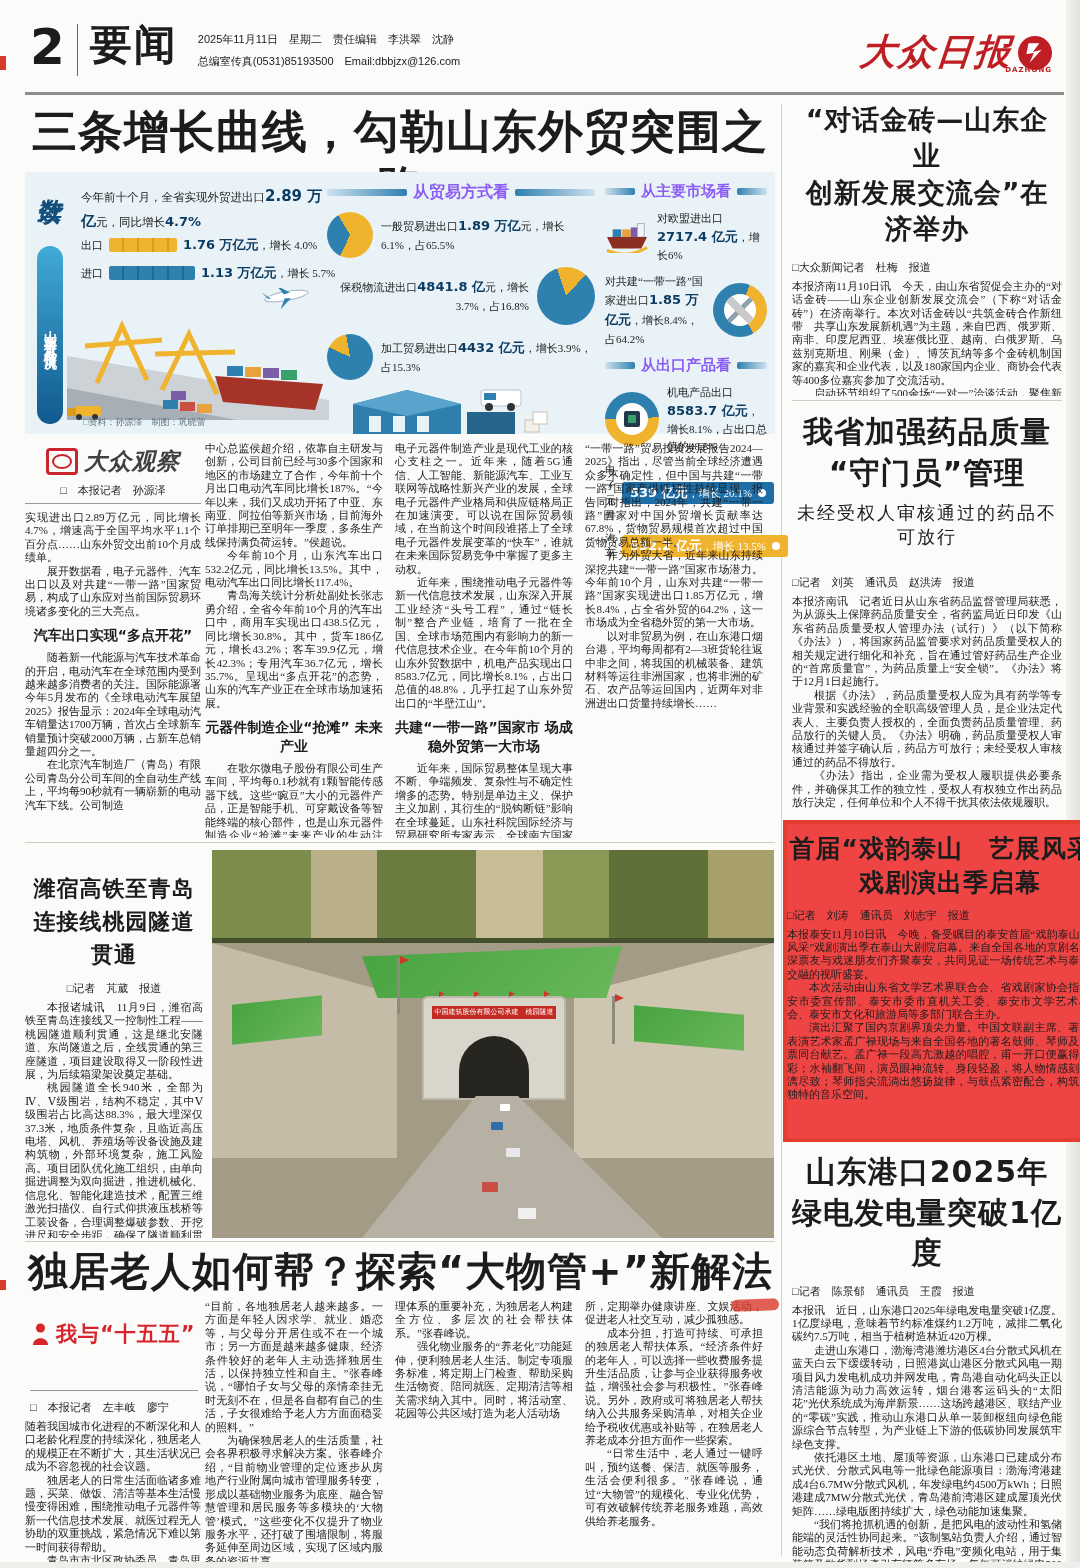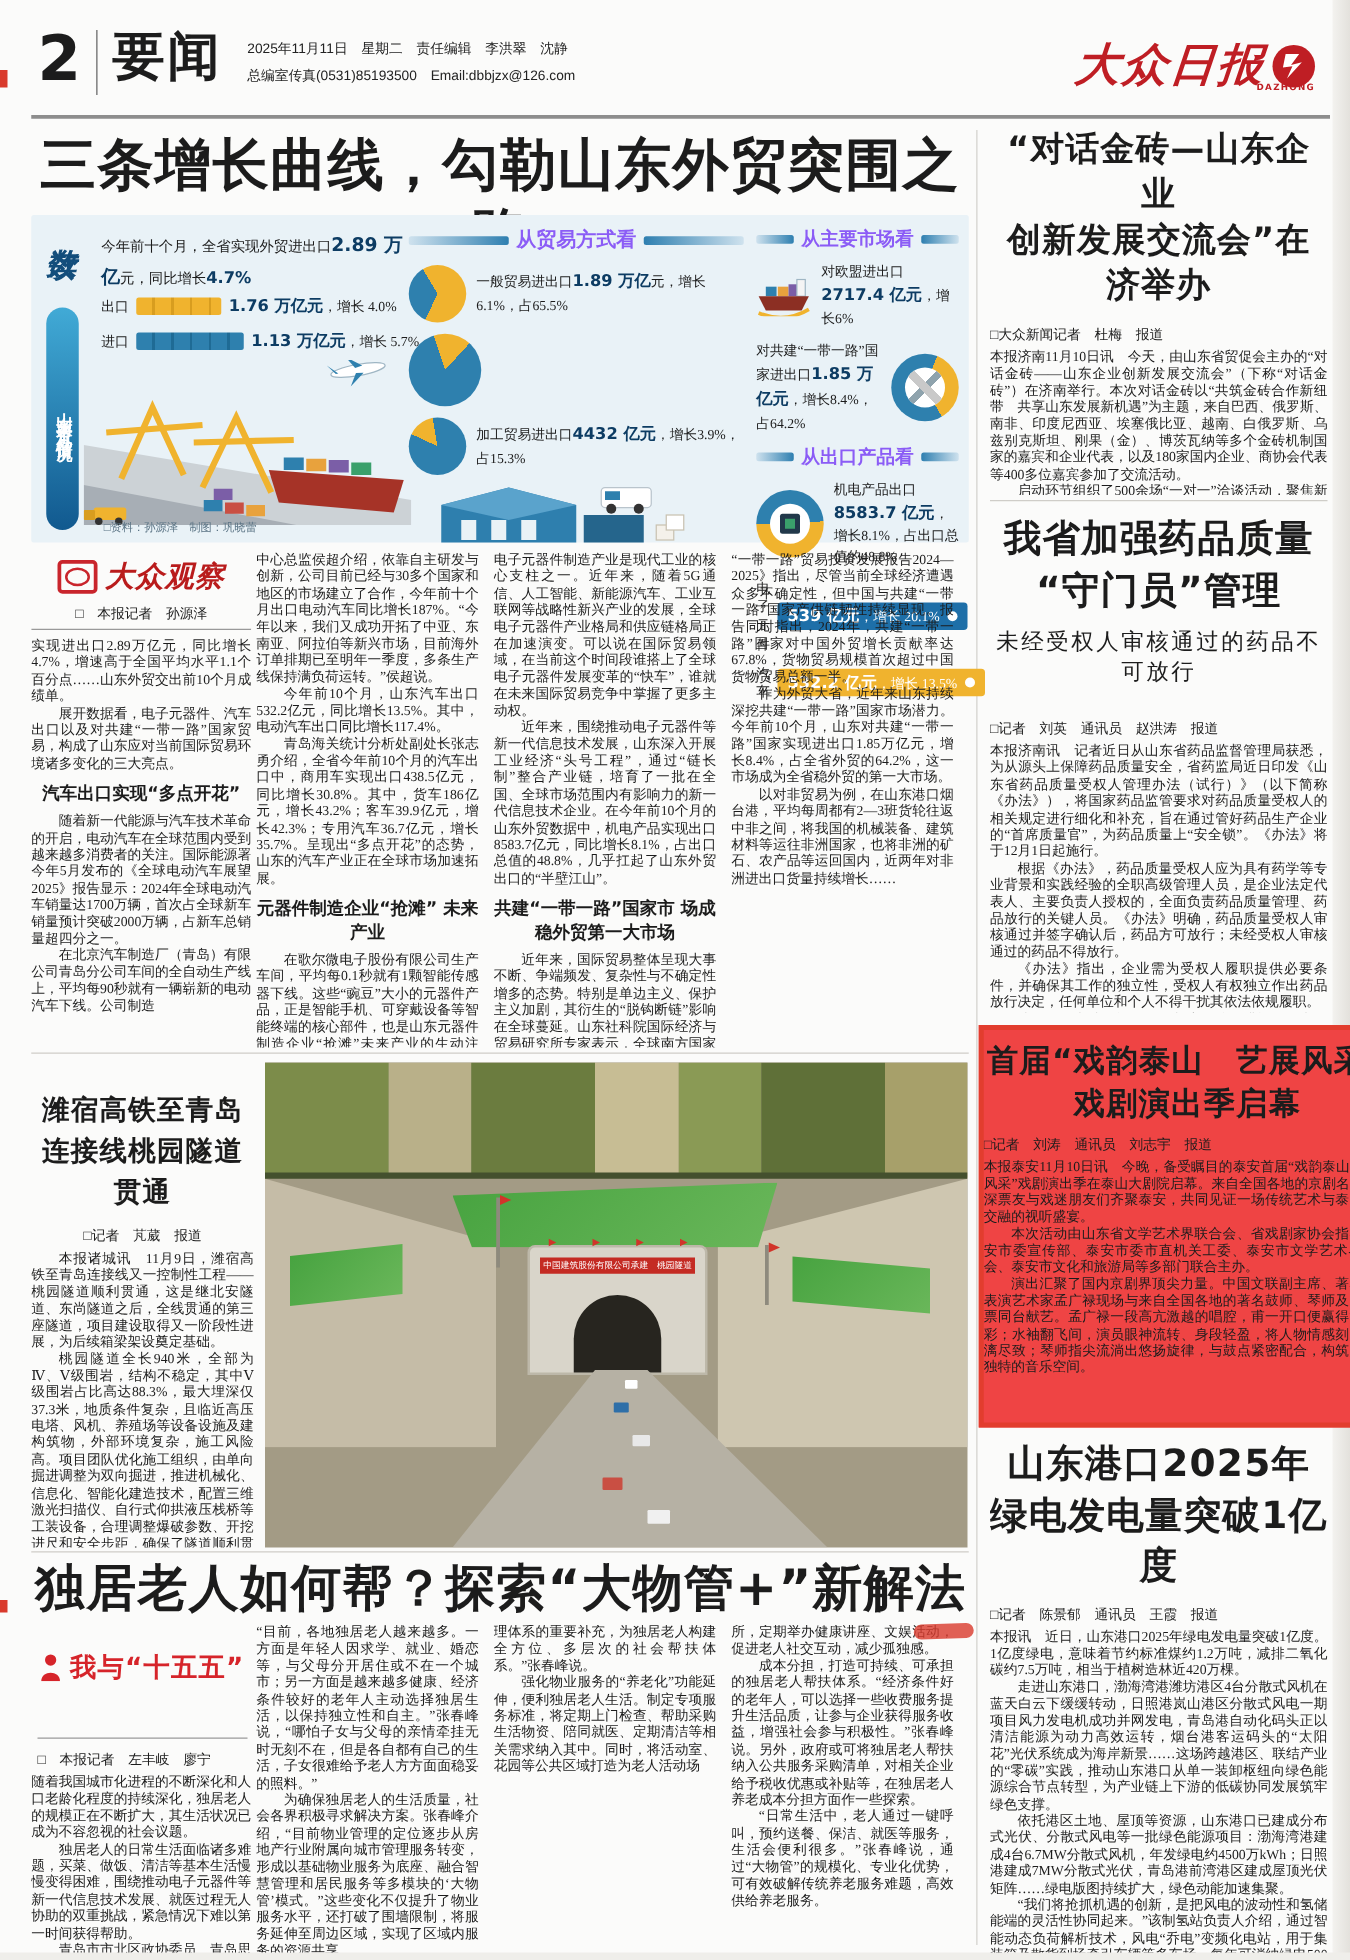--- a/index.html
+++ b/index.html
@@ -74,21 +74,21 @@
   .pill .dot{width:8px;height:8px;border-radius:50%;background:#fff;flex:none}
   
   .col{position:absolute;overflow:hidden}
   .body p{margin:0;font-size:11px;line-height:1.22;text-align:justify;text-indent:2em}
   .body.flush p:first-child{text-indent:0}
   .byline{font-size:11px;margin:6px 0 5px;white-space:nowrap}
   .sub-hl{font-size:14px;text-align:center;line-height:1.35;margin:8px 0 6px}
   .obs-logo{display:flex;align-items:center;gap:6px;justify-content:center;margin-top:4px}
   .obs-icon{width:26px;height:21px;border:3px solid #c9252c;border-radius:4px;position:relative}
   .obs-icon::before{content:"";position:absolute;inset:3px;border:2px solid #c9252c;border-radius:50%}
-  .obs-text{font-size:23px;font-weight:900;color:#b91c1c;font-family:Liberation Serif, serif;
+  .obs-text{font-size:23px;font-weight:900;color:#404040;font-family:Liberation Serif, serif;
       font-style:italic;letter-spacing:1px}
   .obs-byline{border-bottom:1px solid #999;padding-bottom:5px;margin-bottom:7px;text-align:center}
   .rule-h{position:absolute;height:1px;background:#cfcdc8}
   
   .tun-hl{font-size:22px;line-height:1.5;text-align:center;letter-spacing:1px}
   .photo{position:absolute;left:212px;top:850px;width:562px;height:388px;overflow:hidden;background:#a39b85}
   .ph-fields{position:absolute;left:0;top:0;width:100%;height:92px;display:flex}
   .ph-fields div{height:100%}
   .ph-tree{position:absolute;left:0;top:88px;width:100%;height:5px;background:#44502e}
   .lattice{background-image:linear-gradient(rgba(255,255,255,.75) 1px,transparent 1px),
@@ -221,20 +221,21 @@
     </svg>
     <div class="ig-credit">□资料：孙源泽　制图：巩晓蕾</div>
 
     <div class="ig-col2">
       <div class="ig-h">从贸易方式看</div>
       <div class="ig-row">
         <div class="pie pie1"></div>
         <div><span>一般贸易进出口</span><span class="num">1.89 万亿</span><span>元，增长6.1%，占65.5%</span></div>
       </div>
       <div class="ig-row">
+        <div style="text-align:right"><span>保税物流进出口</span><span class="num">4841.8 亿</span><span>元，增长3.7%，占16.8%</span></div>
         <div class="pie pie2"></div>
       </div>
       <div class="ig-row">
         <div class="pie pie3"></div>
         <div><span>加工贸易进出口</span><span class="num">4432 亿元</span><span>，增长3.9%，占15.3%</span></div>
       </div>
       <svg width="210" height="56" viewBox="0 0 210 56" style="margin:2px 0 0 18px">
         <polygon points="8,22 62,8 116,22 116,52 8,52" fill="#2e7fae"></polygon>
         <polygon points="8,22 62,8 116,22 62,34" fill="#5aa3cc"></polygon>
         <rect x="24" y="34" width="12" height="16" fill="#e9f2f7"></rect>

